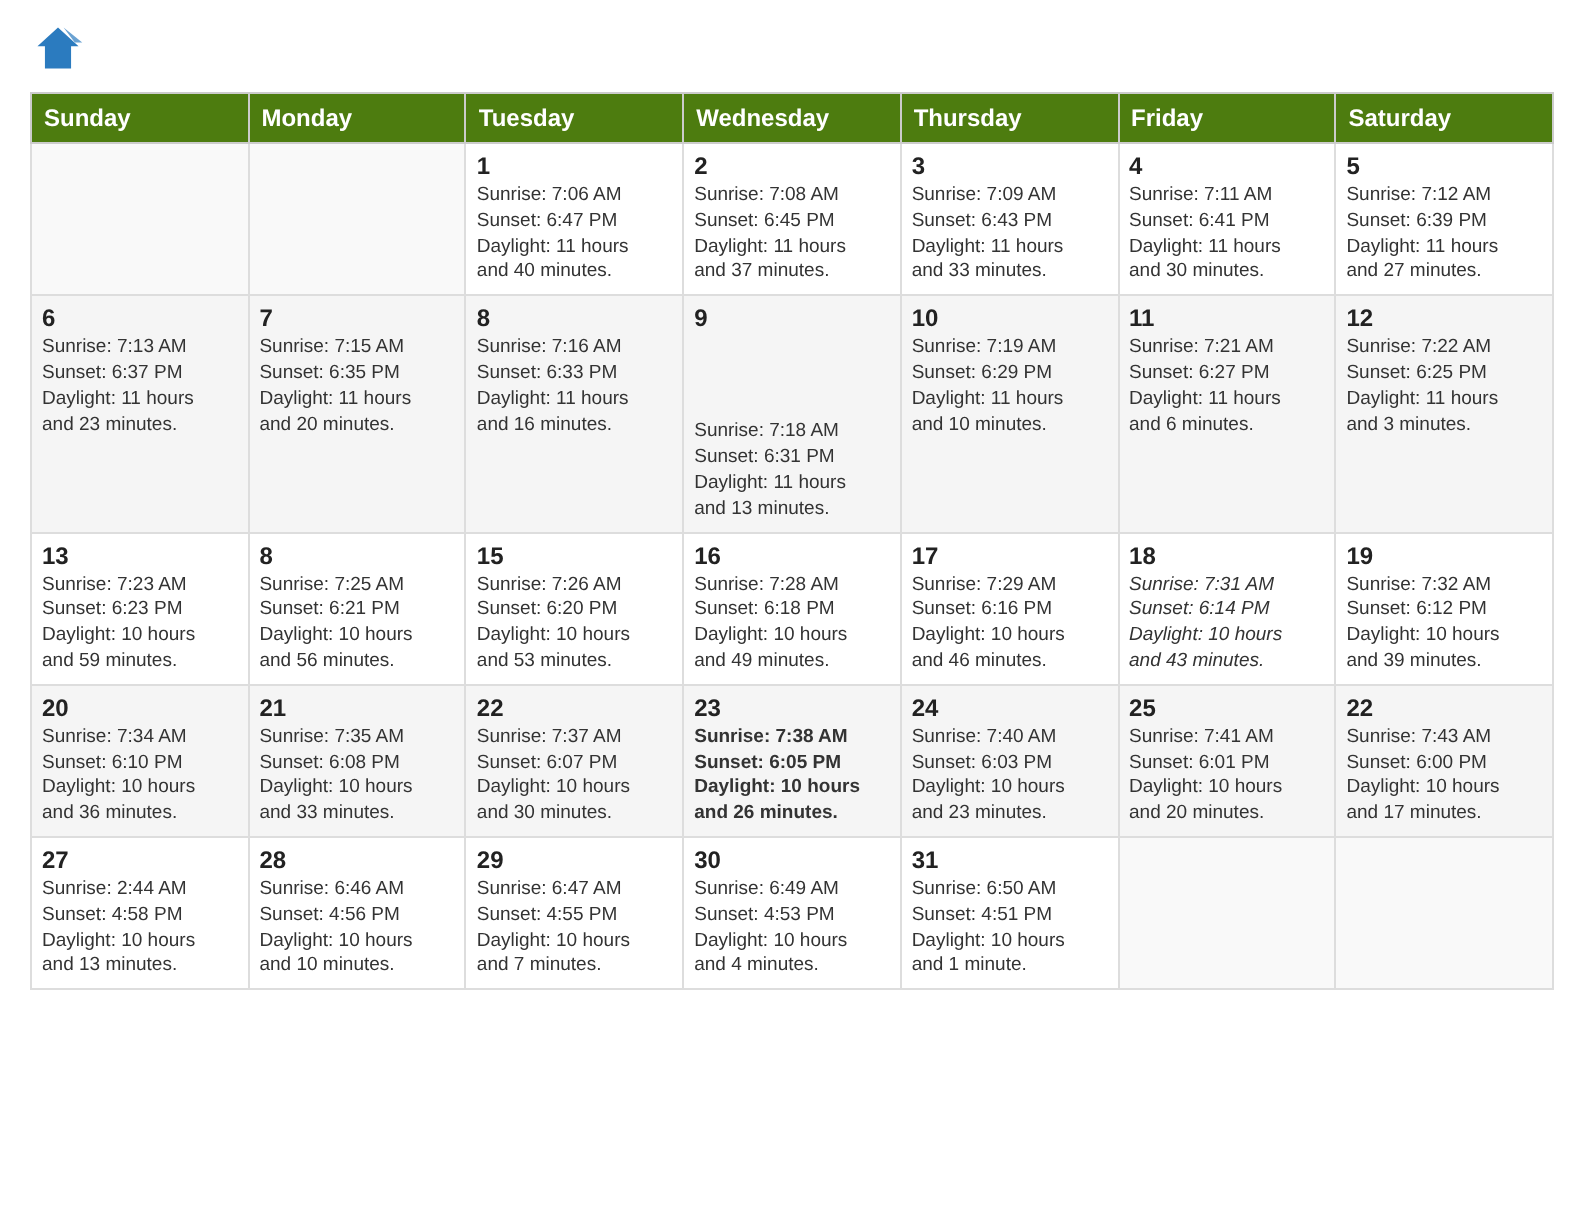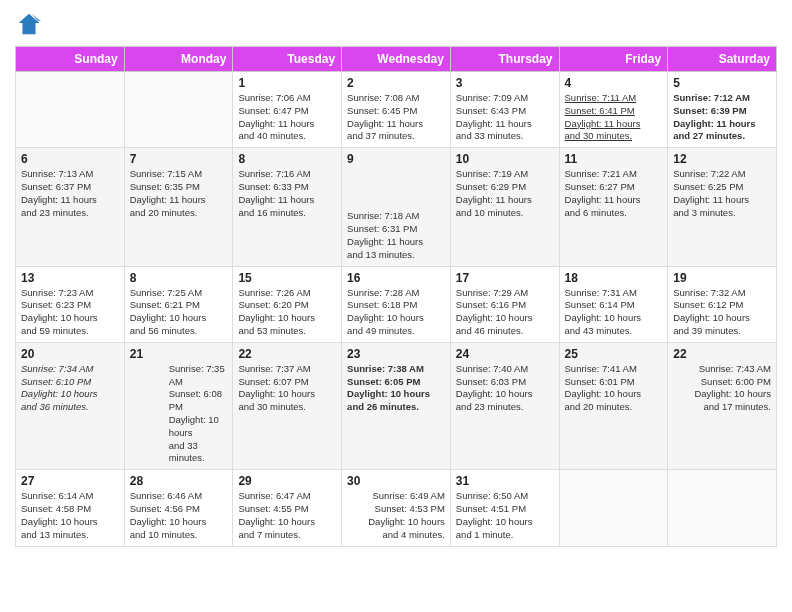--- a/index.html
+++ b/index.html
@@ -39,26 +39,26 @@
       font-size: 14px;
       color: #555;
       margin-top: 2px;
     }
     .calendar-table {
       width: 100%;
       border-collapse: collapse;
       border: 1px solid #ccc;
     }
     .calendar-table th {
-      background-color: #d946ef;
+      background-color: #4d7c0f;
       color: #fff;
       font-size: 12px;
       font-weight: bold;
       padding: 5px 6px;
-      text-align: right;
+      text-align: left;
       border: 1px solid #ccc;
     }
     .calendar-table td {
       border: 1px solid #ddd;
       vertical-align: top;
       padding: 4px 5px;
       width: calc(100% / 7);
       min-height: 80px;
       background: #fff;
     }
@@ -148,28 +148,28 @@
           </td>
           <td>
             <span class="day-num">3</span>
             <div class="day-info" style="white-space: pre-line;">Sunrise: 7:09 AM
 Sunset: 6:43 PM
 Daylight: 11 hours
 and 33 minutes.</div>
           </td>
           <td>
             <span class="day-num">4</span>
-            <div class="day-info" style="white-space: pre-line; text-decoration: underline;">Sunrise: 7:11 AM
+            <div class="day-info" style="white-space: pre-line;">Sunrise: 7:11 AM
 Sunset: 6:41 PM
 Daylight: 11 hours
 and 30 minutes.</div>
           </td>
           <td>
             <span class="day-num">5</span>
-            <div class="day-info" style="white-space: pre-line; font-weight: bold;">Sunrise: 7:12 AM
+            <div class="day-info" style="white-space: pre-line;">Sunrise: 7:12 AM
 Sunset: 6:39 PM
 Daylight: 11 hours
 and 27 minutes.</div>
           </td>
         </tr>
         <tr>
           <td>
             <span class="day-num">6</span>
             <div class="day-info" style="white-space: pre-line;">Sunrise: 7:13 AM
 Sunset: 6:37 PM
@@ -250,44 +250,44 @@
           </td>
           <td>
             <span class="day-num">17</span>
             <div class="day-info" style="white-space: pre-line;">Sunrise: 7:29 AM
 Sunset: 6:16 PM
 Daylight: 10 hours
 and 46 minutes.</div>
           </td>
           <td>
             <span class="day-num">18</span>
-            <div class="day-info" style="white-space: pre-line;">Sunrise: 7:31 AM
+            <div class="day-info" style="white-space: pre-line; font-style: italic;">Sunrise: 7:31 AM
 Sunset: 6:14 PM
 Daylight: 10 hours
 and 43 minutes.</div>
           </td>
           <td>
             <span class="day-num">19</span>
             <div class="day-info" style="white-space: pre-line;">Sunrise: 7:32 AM
 Sunset: 6:12 PM
 Daylight: 10 hours
 and 39 minutes.</div>
           </td>
         </tr>
         <tr>
           <td>
             <span class="day-num">20</span>
-            <div class="day-info" style="white-space: pre-line; font-style: italic;">Sunrise: 7:34 AM
+            <div class="day-info" style="white-space: pre-line;">Sunrise: 7:34 AM
 Sunset: 6:10 PM
 Daylight: 10 hours
 and 36 minutes.</div>
           </td>
           <td>
             <span class="day-num">21</span>
-            <div class="day-info" style="white-space: pre-line; margin-left: 39px;">Sunrise: 7:35 AM
+            <div class="day-info" style="white-space: pre-line;">Sunrise: 7:35 AM
 Sunset: 6:08 PM
 Daylight: 10 hours
 and 33 minutes.</div>
           </td>
           <td>
             <span class="day-num">22</span>
             <div class="day-info" style="white-space: pre-line;">Sunrise: 7:37 AM
 Sunset: 6:07 PM
 Daylight: 10 hours
 and 30 minutes.</div>
@@ -308,51 +308,51 @@
           </td>
           <td>
             <span class="day-num">25</span>
             <div class="day-info" style="white-space: pre-line;">Sunrise: 7:41 AM
 Sunset: 6:01 PM
 Daylight: 10 hours
 and 20 minutes.</div>
           </td>
           <td>
             <span class="day-num">22</span>
-            <div class="day-info" style="white-space: pre-line; text-align: right;">Sunrise: 7:43 AM
+            <div class="day-info" style="white-space: pre-line;">Sunrise: 7:43 AM
 Sunset: 6:00 PM
 Daylight: 10 hours
 and 17 minutes.</div>
           </td>
         </tr>
         <tr>
           <td>
             <span class="day-num">27</span>
-            <div class="day-info" style="white-space: pre-line;">Sunrise: 6:14 AM
+            <div class="day-info" style="white-space: pre-line;">Sunrise: 2:44 AM
 Sunset: 4:58 PM
 Daylight: 10 hours
 and 13 minutes.</div>
           </td>
           <td>
             <span class="day-num">28</span>
             <div class="day-info" style="white-space: pre-line;">Sunrise: 6:46 AM
 Sunset: 4:56 PM
 Daylight: 10 hours
 and 10 minutes.</div>
           </td>
           <td>
             <span class="day-num">29</span>
             <div class="day-info" style="white-space: pre-line;">Sunrise: 6:47 AM
 Sunset: 4:55 PM
 Daylight: 10 hours
 and 7 minutes.</div>
           </td>
           <td>
             <span class="day-num">30</span>
-            <div class="day-info" style="white-space: pre-line; text-align: right;">Sunrise: 6:49 AM
+            <div class="day-info" style="white-space: pre-line;">Sunrise: 6:49 AM
 Sunset: 4:53 PM
 Daylight: 10 hours
 and 4 minutes.</div>
           </td>
           <td>
             <span class="day-num">31</span>
             <div class="day-info" style="white-space: pre-line;">Sunrise: 6:50 AM
 Sunset: 4:51 PM
 Daylight: 10 hours
 and 1 minute.</div>

